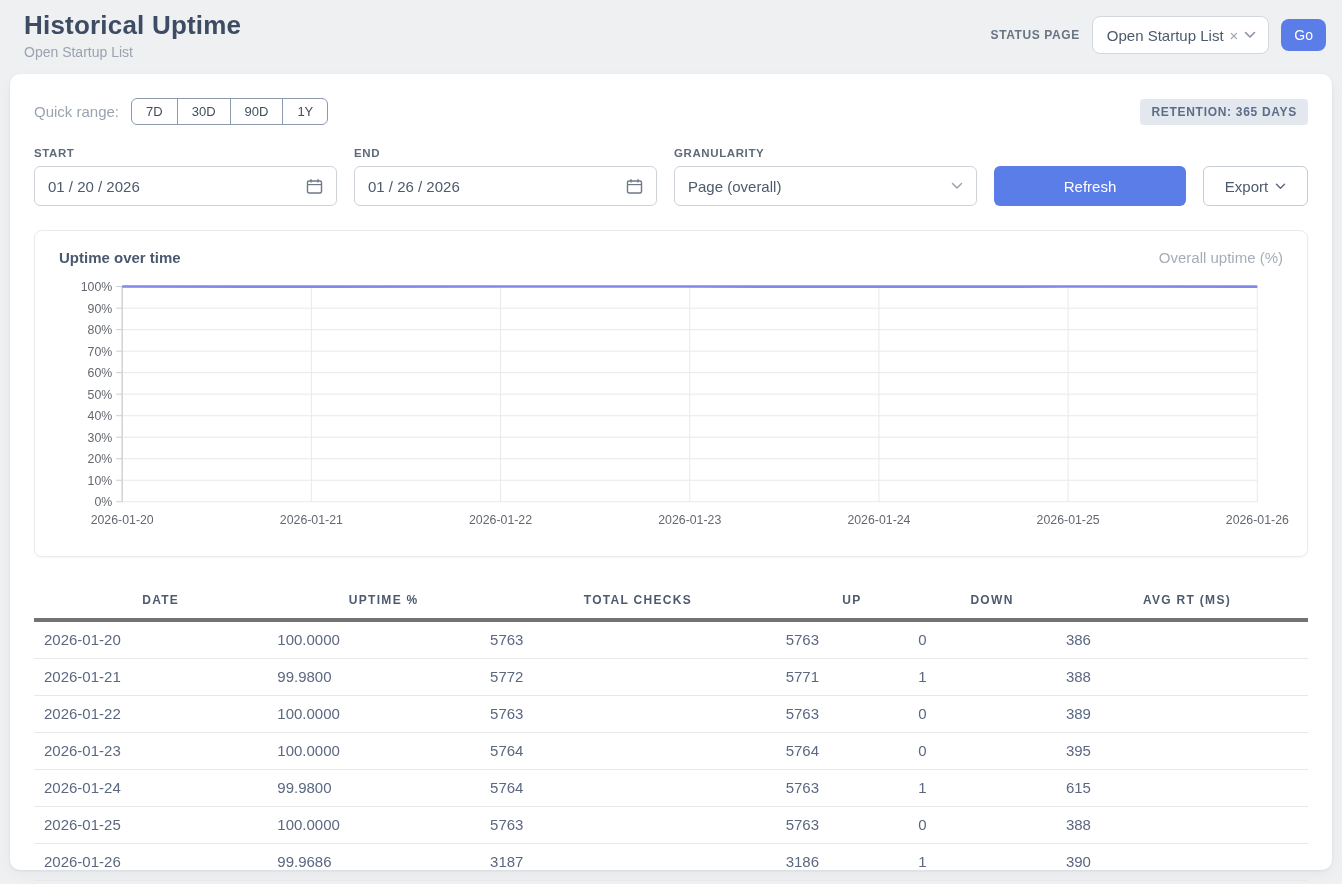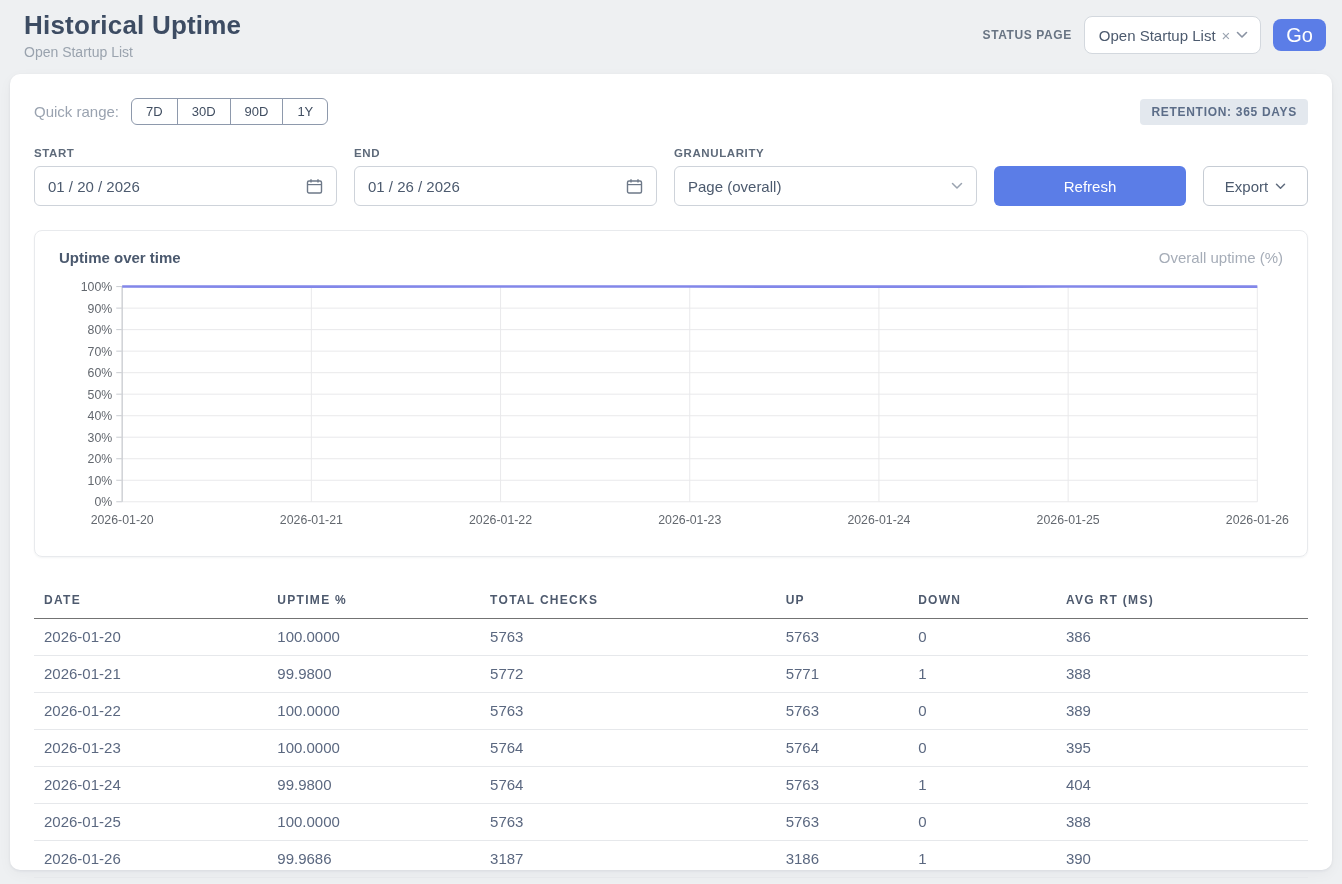--- a/index.html
+++ b/index.html
@@ -18,21 +18,21 @@
   .status-page-label { font-size:12px; font-weight:bold; letter-spacing:.6px; color:#687483; }
   .status-select {
     display:flex; align-items:center; gap:6px;
     background:#fff; border:1px solid #d3d8de; border-radius:8px;
     height:38px; padding:0 12px 0 14px; min-width:162px; cursor:pointer;
   }
   .status-select .sel-text { font-size:15px; color:#4c5a6e; }
   .icon-x { font-size:15px; color:#9aa3b0; line-height:1; cursor:pointer; }
   .go-btn {
     background:#5b7de7; color:#fff; border:none; border-radius:8px;
-    height:32px; padding:0 13px; font-size:20px; cursor:pointer;
+    height:32px; padding:0 13px; font-size:14px; cursor:pointer;
   }
   
   .main-card {
     margin:8px 10px 0 10px; height:796px;
     background:#fff; border-radius:10px;
     box-shadow:0 1px 3px rgba(20,30,50,.07), 0 4px 14px rgba(20,30,50,.04);
     padding:24px;
   }
   .controls-top { display:flex; justify-content:space-between; align-items:center; margin-bottom:22px; }
   .qr-wrap { display:flex; align-items:center; gap:12px; }
@@ -76,22 +76,22 @@
     box-shadow:0 1px 2px rgba(20,30,50,.05); padding:18px 24px 10px;
   }
   .chart-head { display:flex; justify-content:space-between; margin-bottom:8px; }
   .chart-title { font-size:15px; font-weight:bold; color:#4b596e; }
   .chart-legend { font-size:15px; color:#a6adb8; }
   .chart-svg-wrap svg { width:100%; height:268px; overflow:visible; }
   .chart-svg-wrap text.tick { font-size:12.5px; fill:#63686f; font-family:"Liberation Sans",sans-serif; }
   
   table.uptime { width:100%; border-collapse:collapse; margin-top:26px; }
   table.uptime th {
-    text-align:left; font-size:12px; font-weight:bold; letter-spacing:1.3px;
-    color:#4e5a6e; padding:10px 0 11px; border-bottom:1px solid #737373;
+    text-align:center; font-size:12px; font-weight:bold; letter-spacing:1.3px;
+    color:#4e5a6e; padding:10px 0 11px; border-bottom:4px solid #737373;
   }
   table.uptime td {
     font-size:15px; color:#5b6880; padding:9px 0 10px;
     border-bottom:1px solid #e6e8eb;
   }
   table.uptime th:first-child, table.uptime td:first-child { padding-left:10px; }
 </style>
 </head>
 <body>
 
@@ -292,21 +292,21 @@
           <td>5764</td>
           <td>0</td>
           <td>395</td>
         </tr>
         <tr>
           <td>2026-01-24</td>
           <td>99.9800</td>
           <td>5764</td>
           <td>5763</td>
           <td>1</td>
-          <td>404</td>
+          <td>615</td>
         </tr>
         <tr>
           <td>2026-01-25</td>
           <td>100.0000</td>
           <td>5763</td>
           <td>5763</td>
           <td>0</td>
           <td>388</td>
         </tr>
         <tr>

